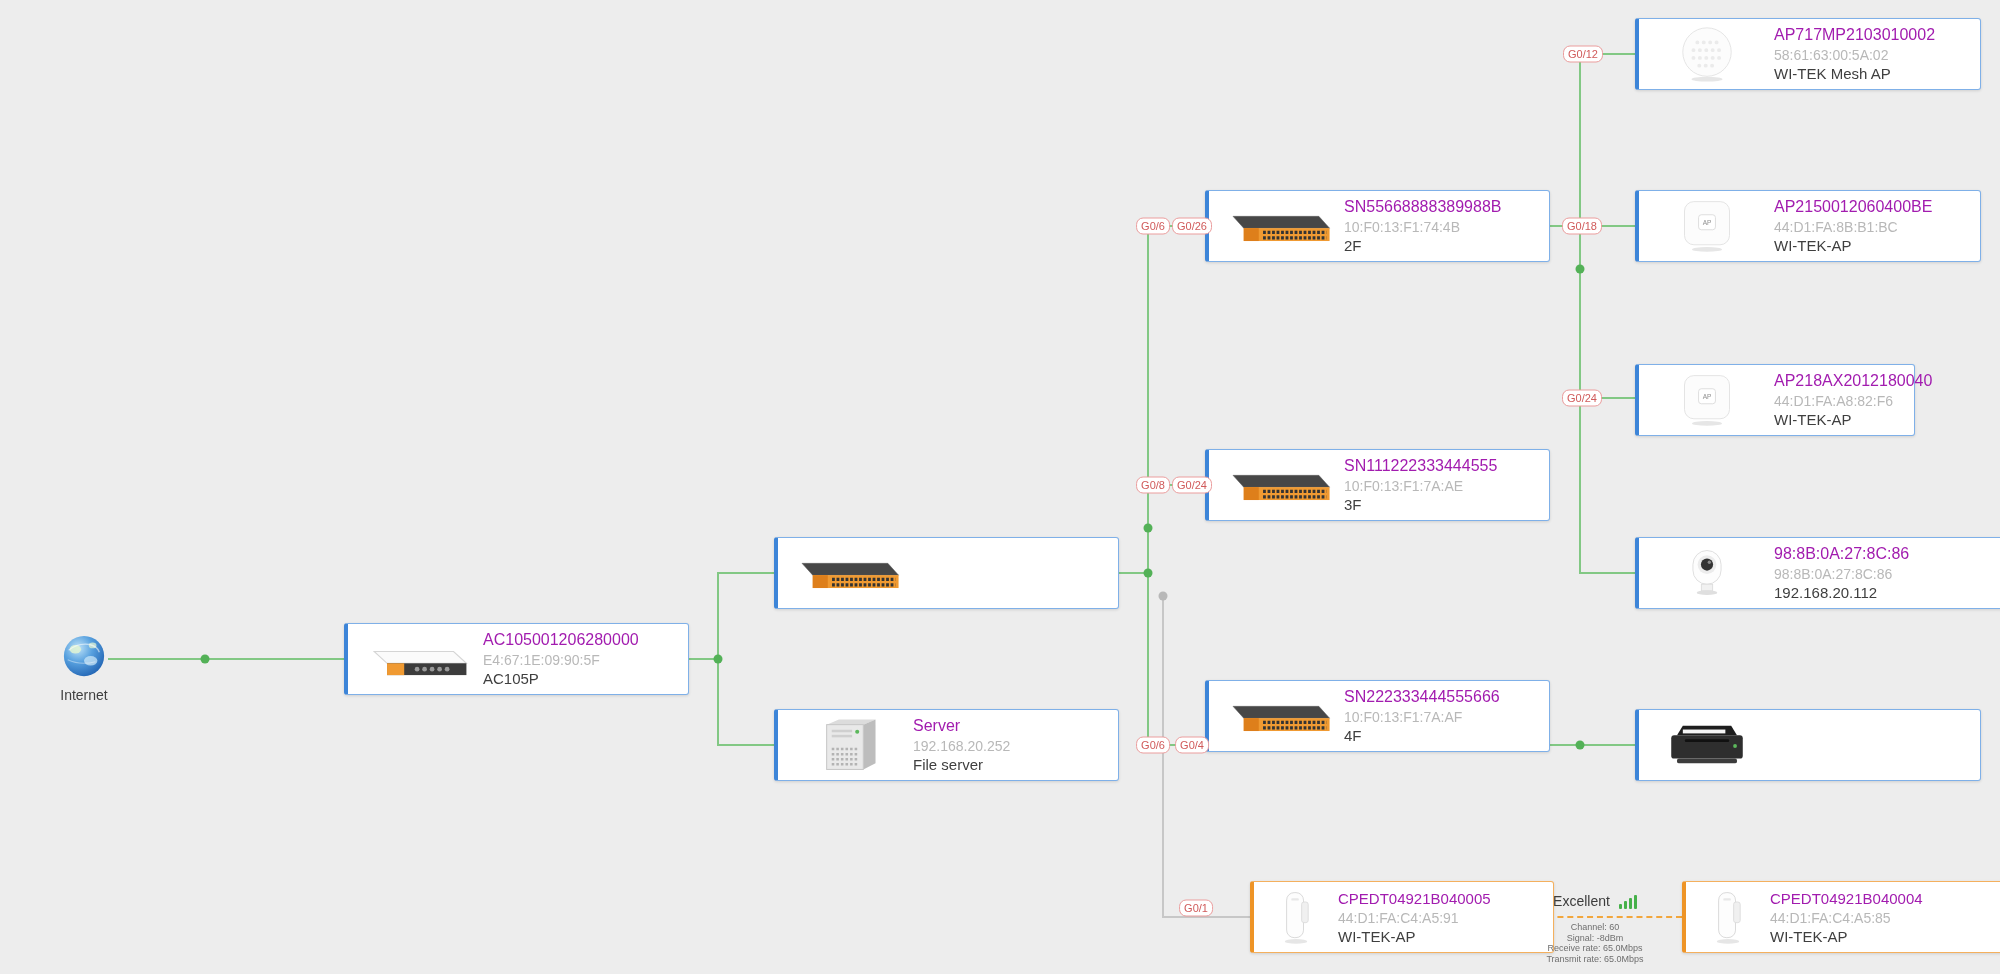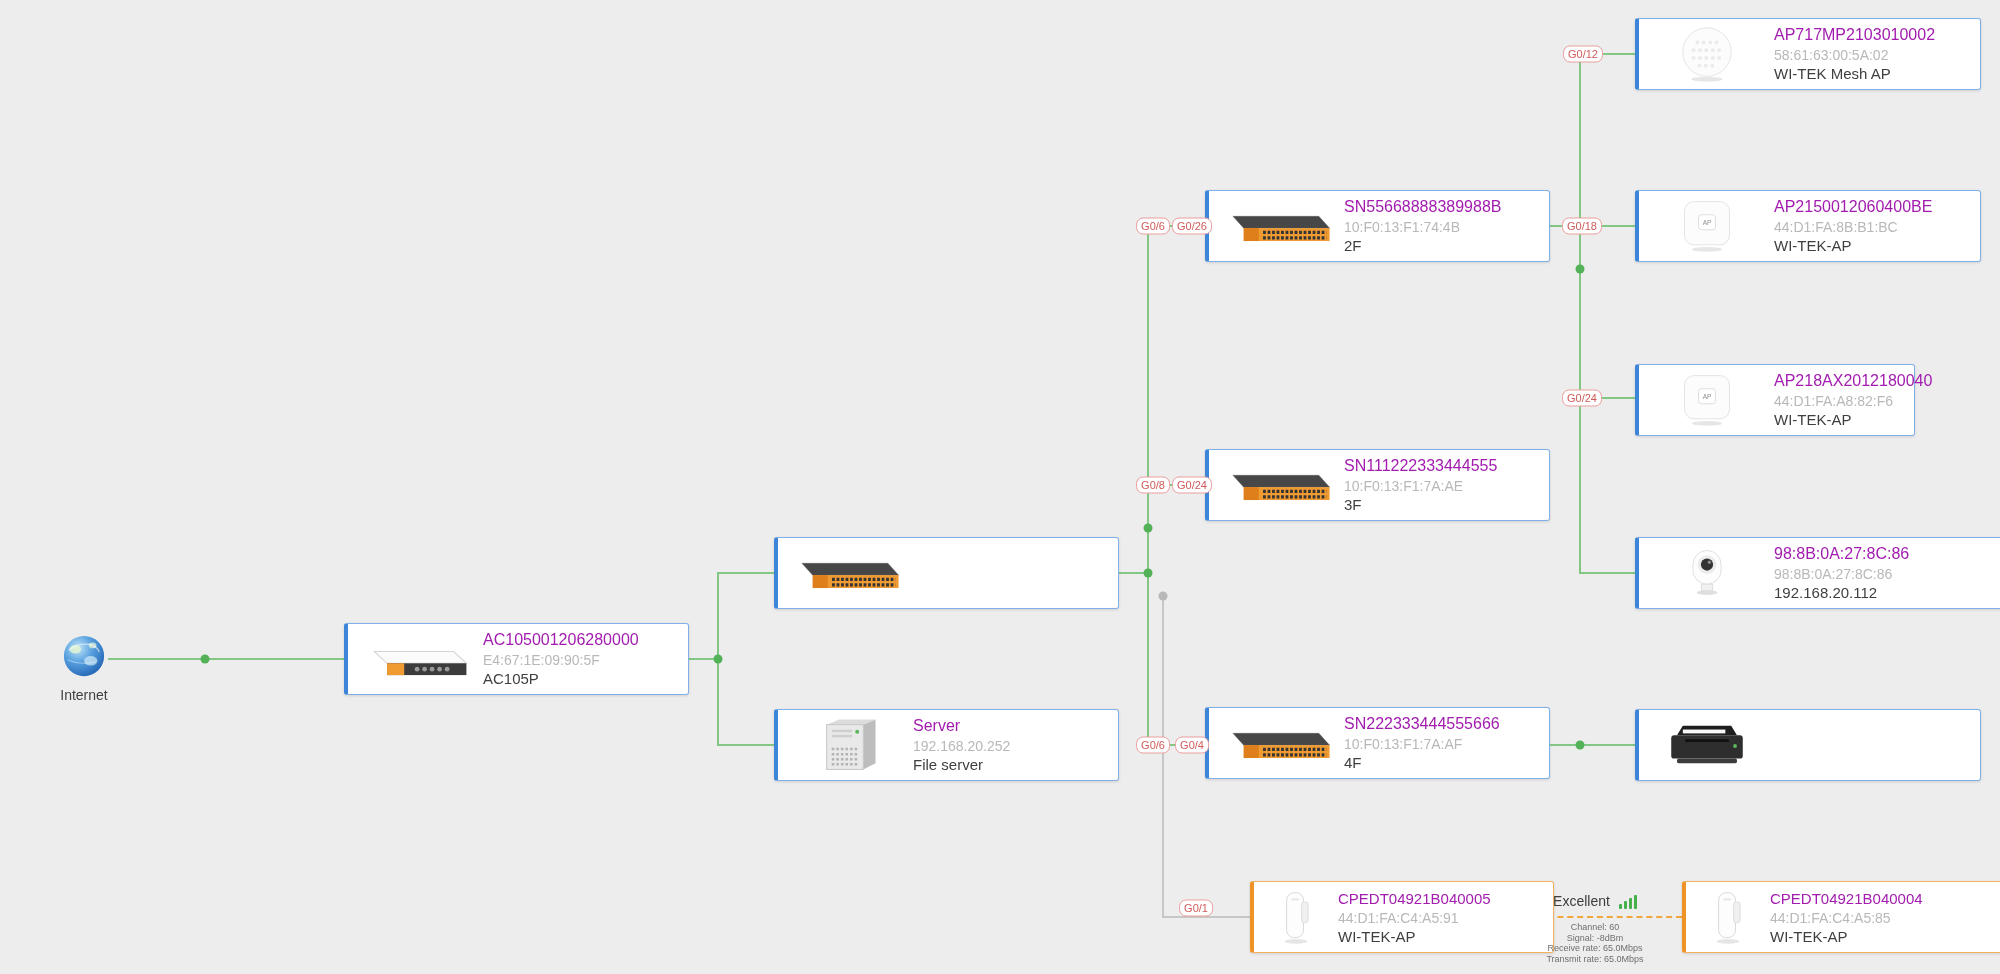--- a/index.html
+++ b/index.html
@@ -283,21 +283,21 @@
           <use href="#sym-switch"></use>
         </svg>
       </div>
     <div class="txt">
       <div class="t1">SN111222333444555</div>
       <div class="t2">10:F0:13:F1:7A:AE</div>
       <div class="t3">3F</div>
     </div>
   </div>
 
-  <div class="card" style="left:1205px;top:707px">
+  <div class="card" style="left:1205px;top:680px">
     <div class="img">
         <svg width="118" height="52">
           <use href="#sym-switch"></use>
         </svg>
       </div>
     <div class="txt">
       <div class="t1">SN222333444555666</div>
       <div class="t2">10:F0:13:F1:7A:AF</div>
       <div class="t3">4F</div>
     </div>

